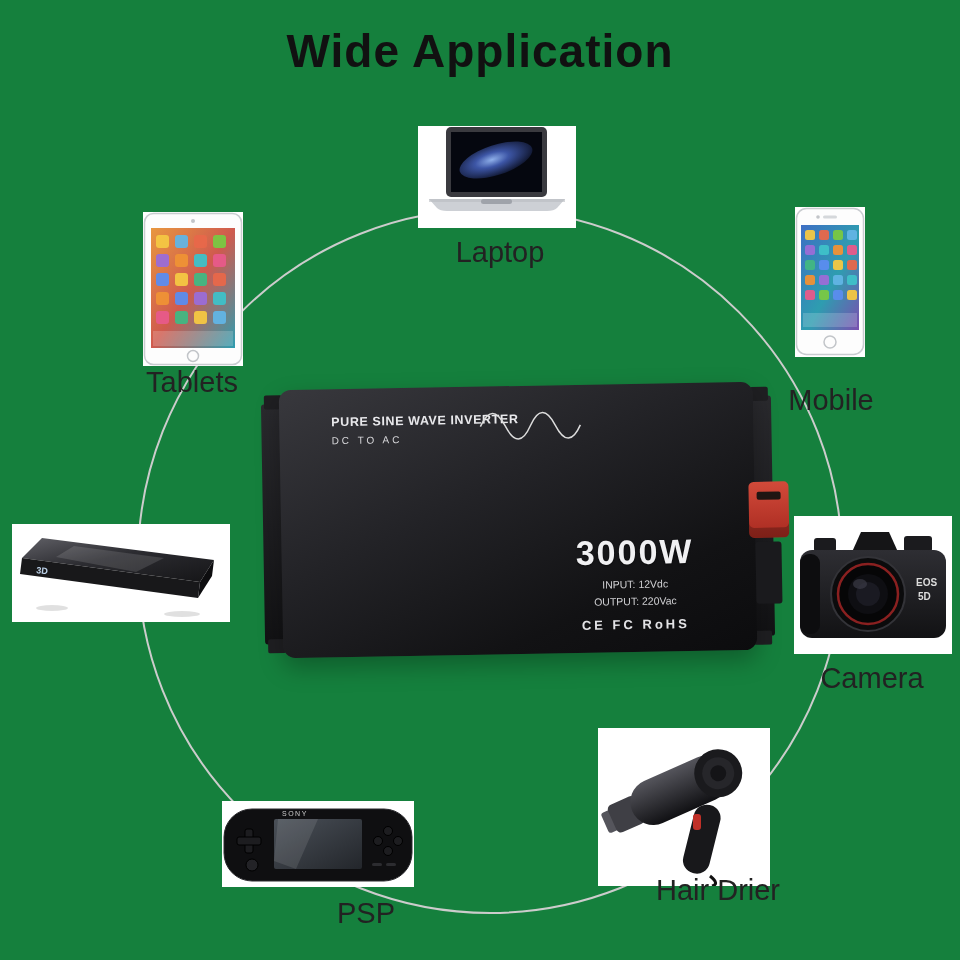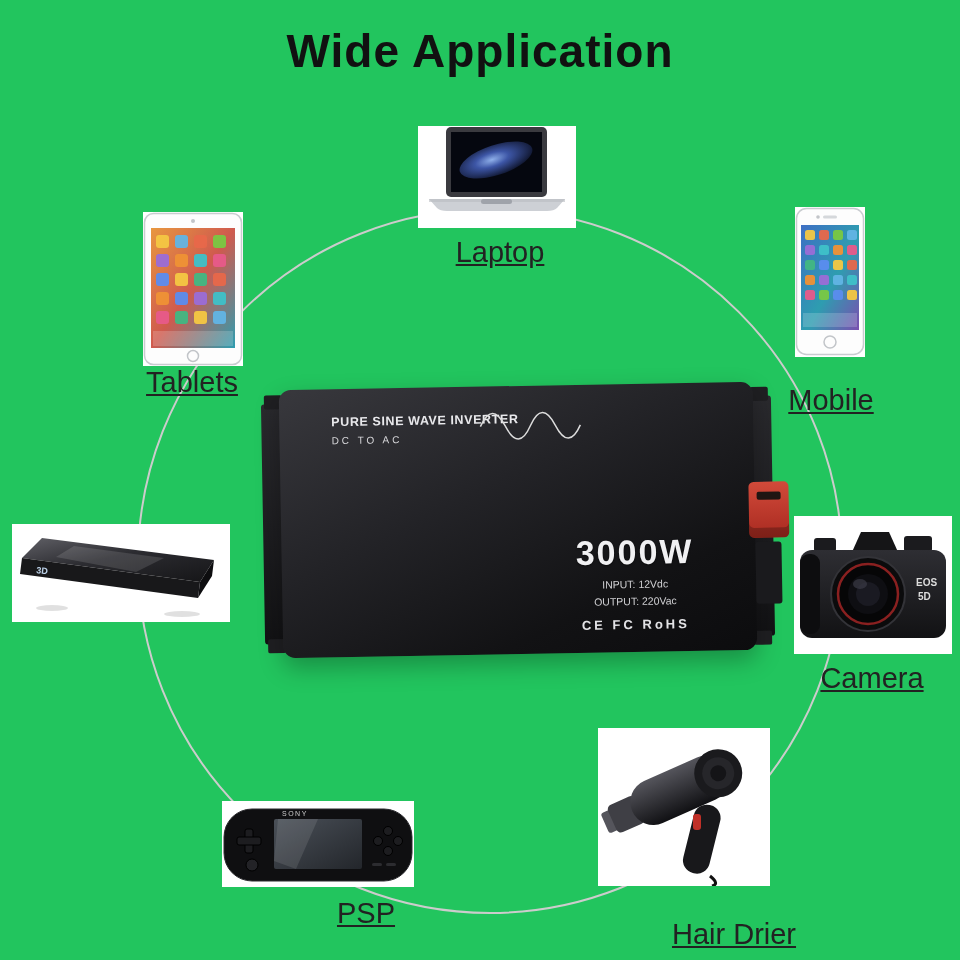--- a/index.html
+++ b/index.html
@@ -1,30 +1,30 @@
 <!DOCTYPE html>
 <html><head>
 <meta charset="utf-8">
 <style>
   html,body{margin:0;padding:0;background:#fff;}
-  .stage{position:relative;width:960px;height:960px;background:#22c55e;overflow:hidden;
+  .stage{position:relative;width:960px;height:960px;background:#15803d;overflow:hidden;
          font-family:"Liberation Sans",sans-serif;}
   .title{position:absolute;top:24px;left:0;width:100%;text-align:center;
          font-size:46px;font-weight:700;color:#111;letter-spacing:1px;}
   .ring{position:absolute;left:137px;top:208px;width:706px;height:706px;
         border:2px solid #cccccc;border-radius:50%;box-sizing:border-box;}
   .device{position:absolute;background:#ffffff;}
-  .label{position:absolute;transform:translateX(-50%);font-size:29px;color:#222;white-space:nowrap;text-decoration:underline;}
+  .label{position:absolute;transform:translateX(-50%);font-size:29px;color:#222;white-space:nowrap;}
   .lbl-laptop{left:500px;top:236px;}
   .lbl-tablets{left:192px;top:366px;}
   .lbl-mobile{left:831px;top:384px;}
   .lbl-cd{left:117px;top:638px;}
   .lbl-camera{left:872px;top:662px;}
   .lbl-psp{left:318px;top:897px;margin-left:48px;}
-  .lbl-hair{left:718px;top:918px;margin-left:16px;}
+  .lbl-hair{left:718px;top:874px;}
   .laptop{left:418px;top:126px;width:158px;height:102px;}
   .tablet{left:143px;top:212px;width:100px;height:154px;}
   .mobile{left:795px;top:207px;width:70px;height:150px;}
   .cd{left:12px;top:524px;width:218px;height:98px;}
   .camera{left:794px;top:516px;width:158px;height:138px;}
   .psp{left:222px;top:801px;width:192px;height:86px;}
   .hair{left:598px;top:728px;width:172px;height:158px;}
 
   
   .inverter{position:absolute;left:263px;top:386px;width:510px;height:268px;transform:rotate(-1deg);}

